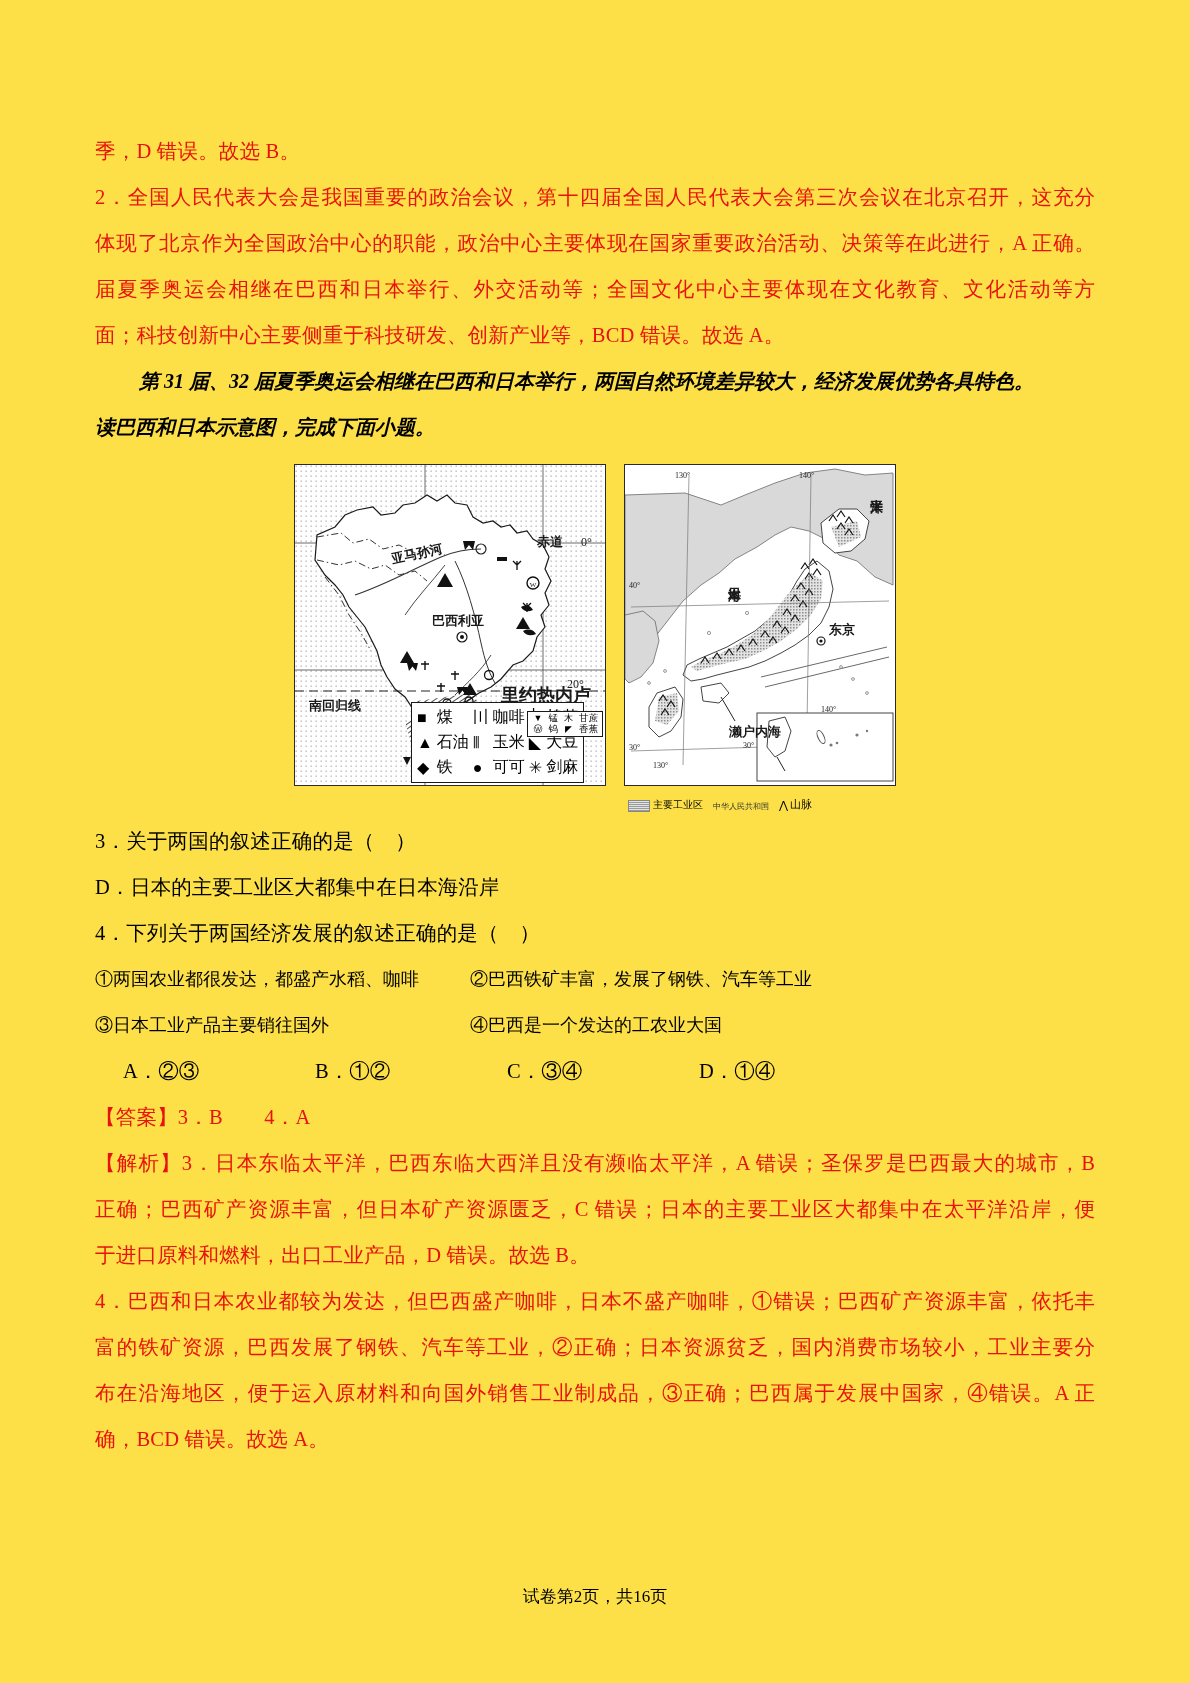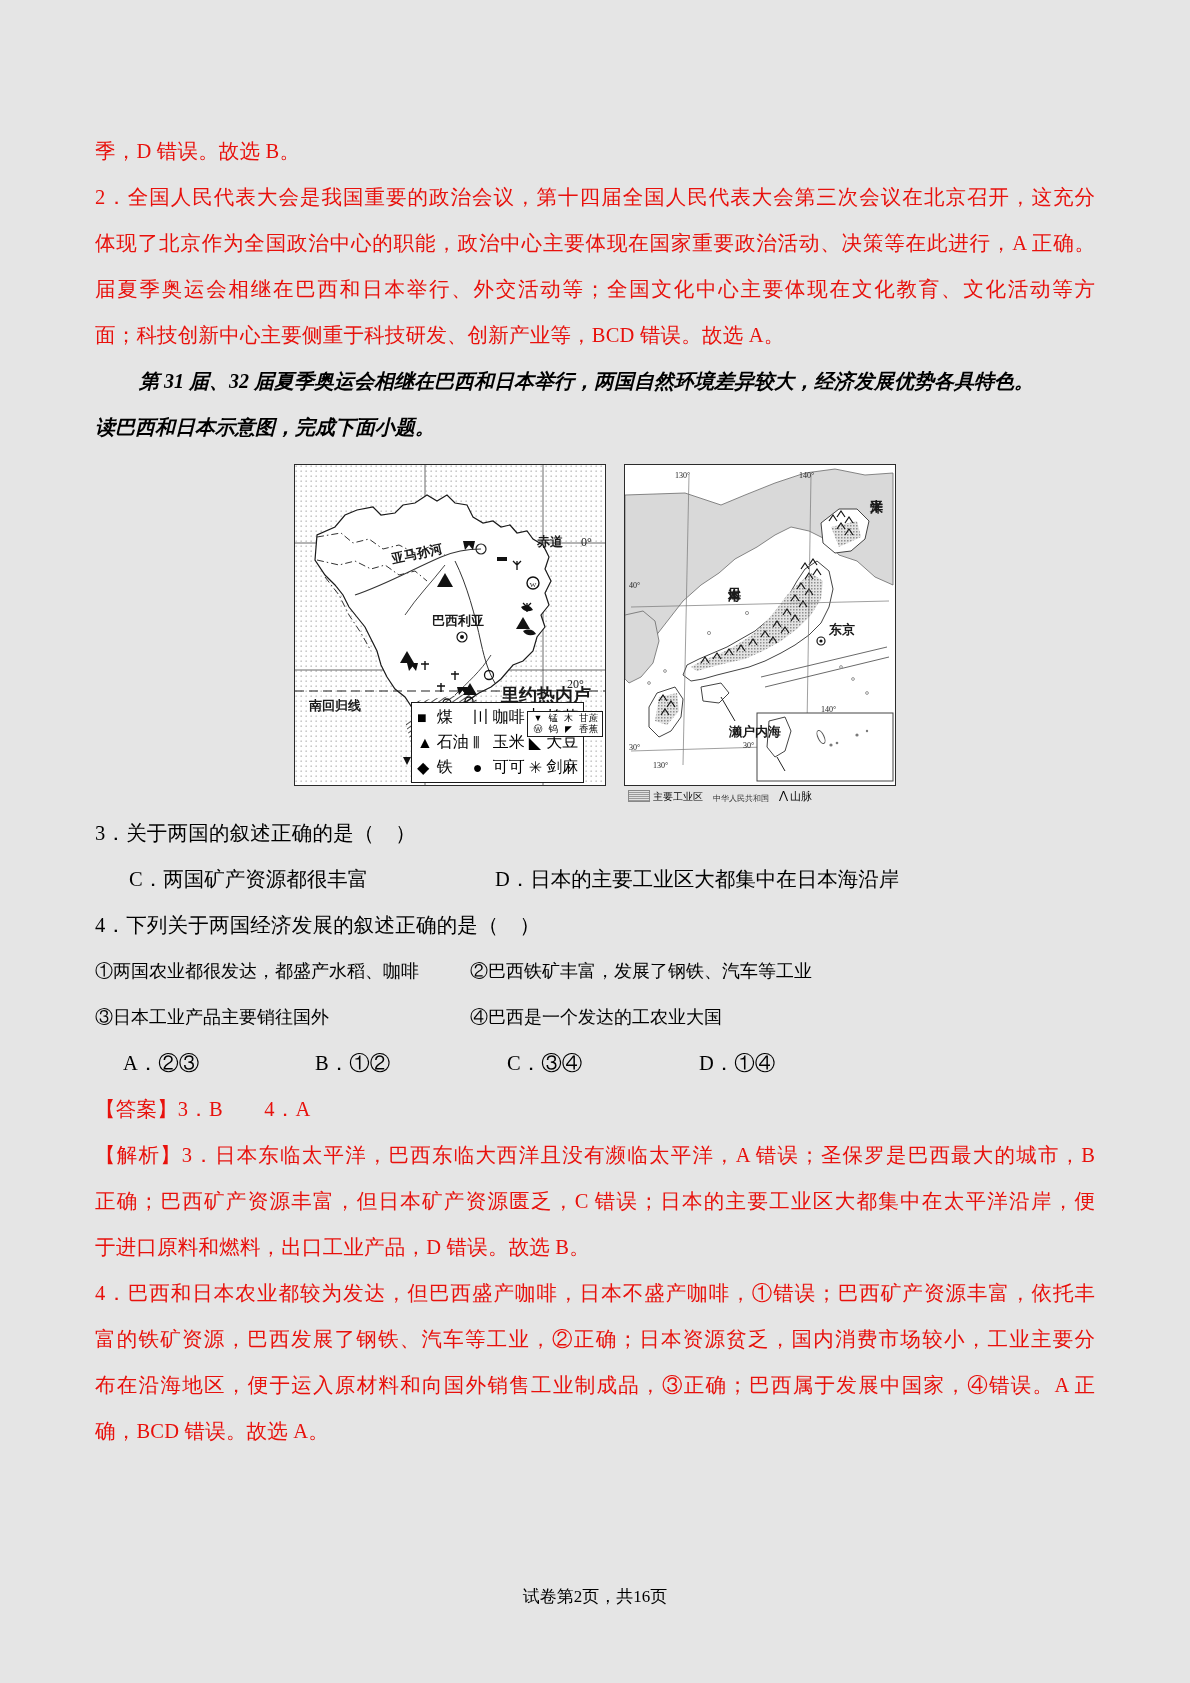--- a/index.html
+++ b/index.html
@@ -9,21 +9,21 @@
   }
   body {
     font-family: "Liberation Serif", "DejaVu Serif", serif;
     color: #000000;
   }
   .page {
     position: relative;
     width: 1190px;
     height: 1683px;
     margin: 0 auto;
-    background: #e5e5e5;
+    background: #fde047;
     overflow: hidden;
     box-sizing: border-box;
     padding: 0 95px;
   }
   .red { color: #e8110c; }
 
   p.line {
     margin: 0;
     font-size: 20.5px;
     line-height: 46px;
@@ -151,21 +151,21 @@
     white-space: nowrap;
   }
   .jp-legend .swatch {
     display: inline-block;
     width: 20px; height: 10px;
     background: repeating-linear-gradient(0deg,#9a9a9a 0 1px,#e2e2e2 1px 2px);
     border: 0.5px solid #888;
     vertical-align: middle;
     margin-right: 3px;
   }
-  .jp-legend .item { display: inline-flex; align-items: flex-start; }
+  .jp-legend .item { display: inline-flex; align-items: flex-end; margin-top: 8px; }
   .jp-legend .prc { font-size: 8px; color:#333; }
   .jp-legend .mt { font-size: 11px; }
 
   .footer {
     position: absolute;
     left: 0; right: 0;
     bottom: 75px;
     text-align: center;
     font-size: 17px;
     color: #000;
@@ -441,21 +441,20 @@
           <span>山脉</span>
         </span>
       </div>
     </div>
   </div>
 
   <p class="line">
     <span>3．</span><span>关于两国的叙述正确的是（　）</span>
   </p>
   <div class="opt-row">
-    <span class="c1">C．两国矿产资源都很丰富</span>
     <span class="c2">D．日本的主要工业区大都集中在日本海沿岸</span>
   </div>
 
   <p class="line">
     <span>4．</span><span>下列关于两国经济发展的叙述正确的是（　）</span>
   </p>
   <div class="pair-row">
     <span class="p1">①两国农业都很发达，都盛产水稻、咖啡</span>
     <span class="p2">②巴西铁矿丰富，发展了钢铁、汽车等工业</span>
   </div>

